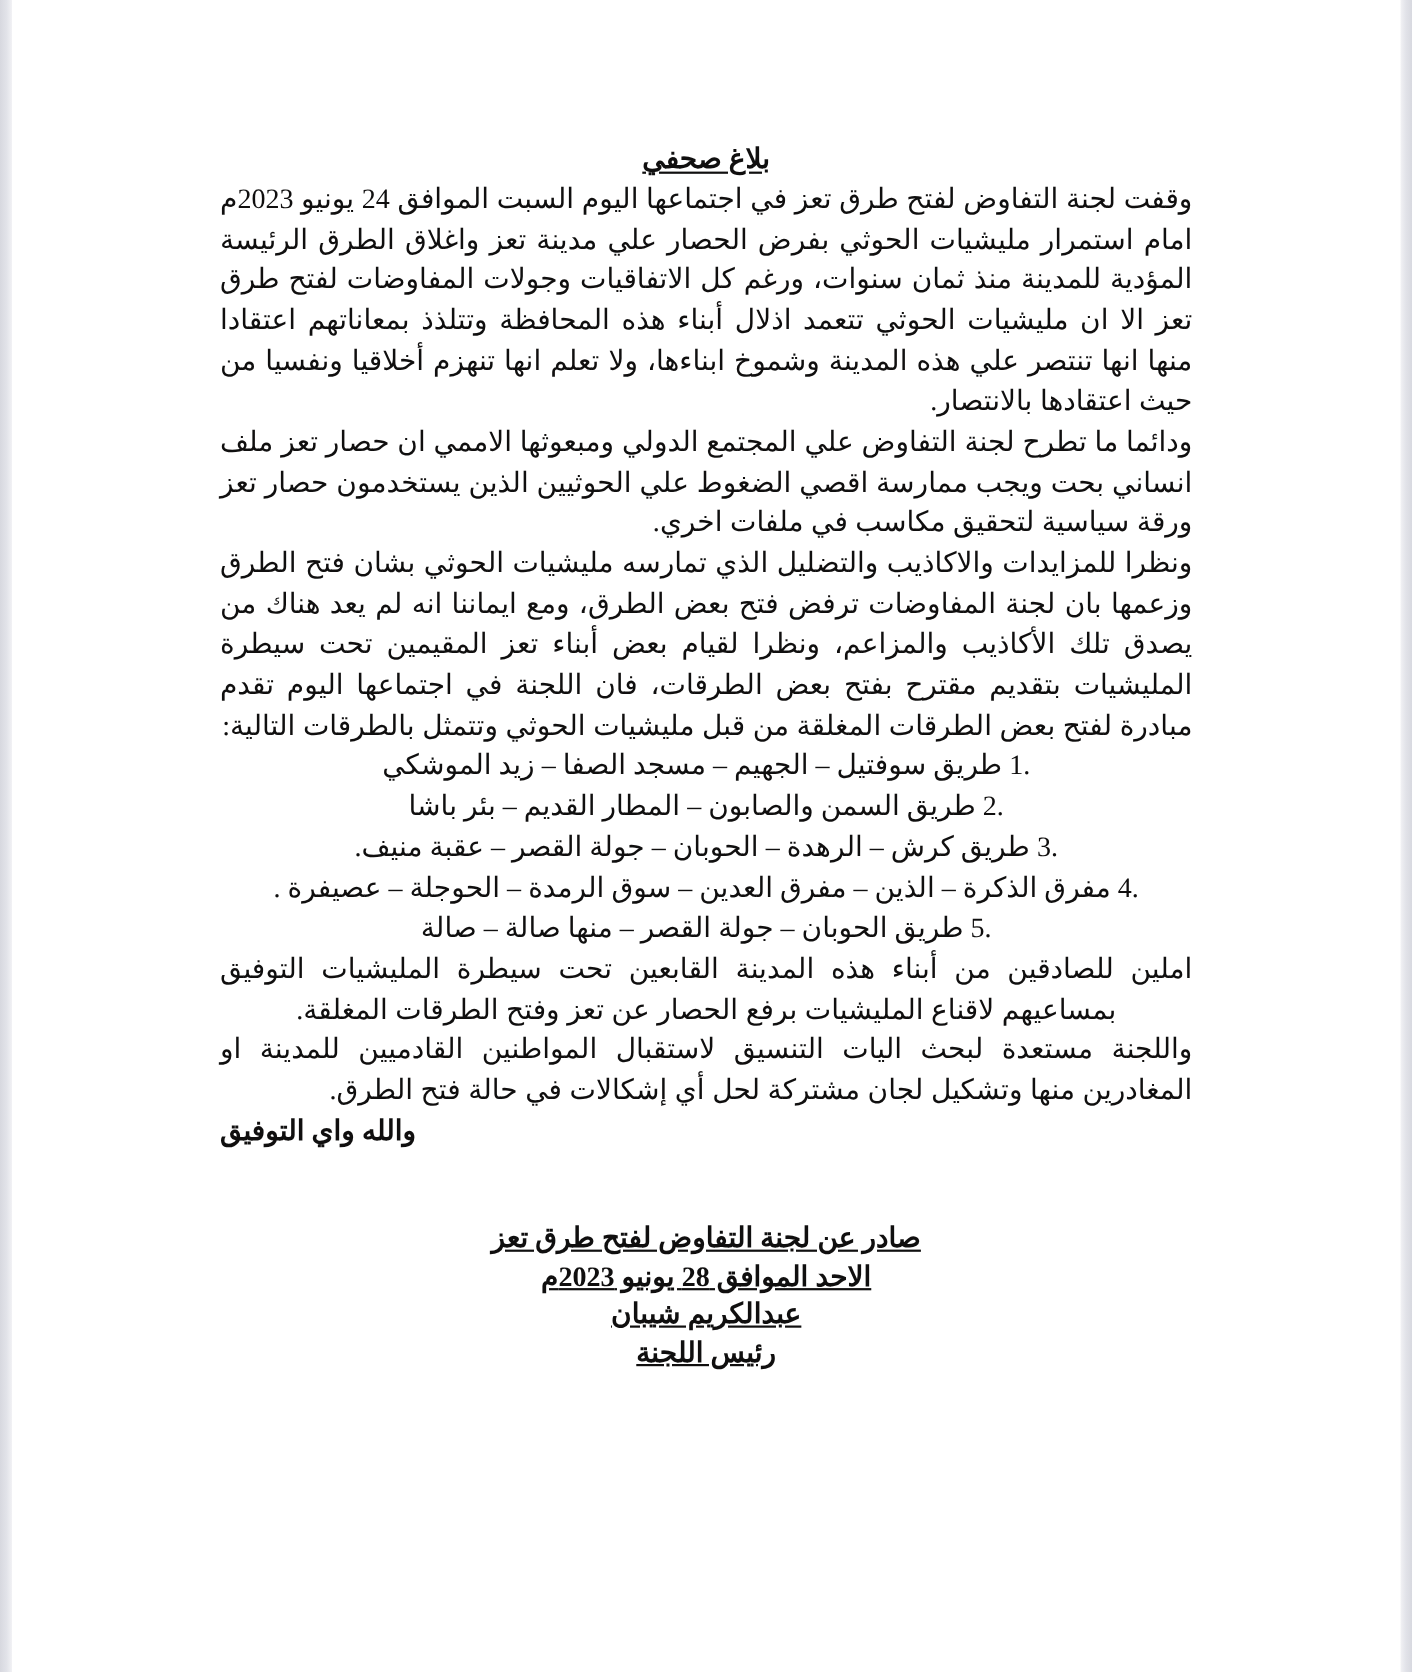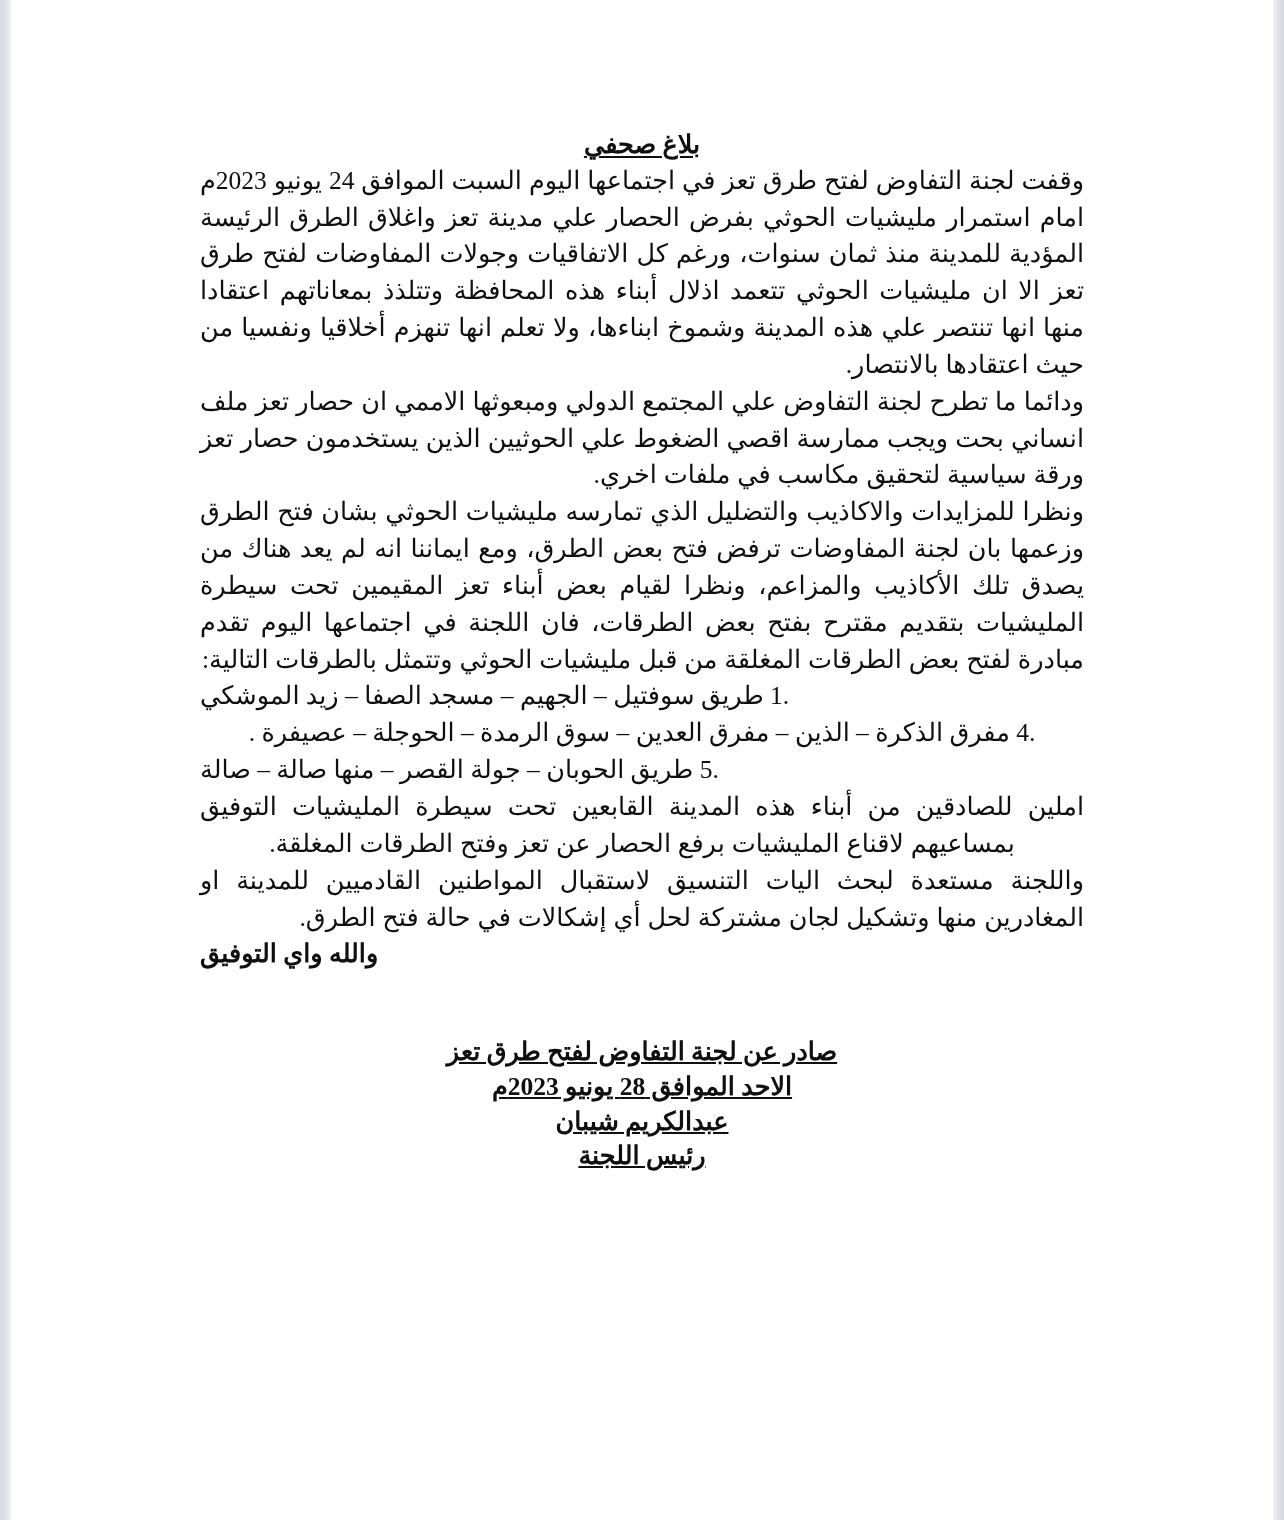--- a/index.html
+++ b/index.html
@@ -79,21 +79,21 @@
 
   ol.roads {
     list-style: none;
     margin: 0;
     padding: 0;
   }
 
   ol.roads li {
     margin: 0;
     padding: 0;
-    text-align: left;
+    text-align: center;
     direction: rtl;
   }
 
   ol.roads li.wide {
     text-align: justify;
     text-align-last: center;
   }
 
   .li-num {
     unicode-bidi: isolate;
@@ -136,20 +136,28 @@
 
       <p class="para">ودائما ما تطرح لجنة التفاوض علي المجتمع الدولي ومبعوثها الاممي ان حصار تعز ملف انساني بحت ويجب ممارسة اقصي الضغوط علي الحوثيين الذين يستخدمون حصار تعز ورقة سياسية لتحقيق مكاسب في ملفات اخري.</p>
 
       <p class="para">ونظرا للمزايدات والاكاذيب والتضليل الذي تمارسه   مليشيات الحوثي بشان فتح الطرق وزعمها بان لجنة المفاوضات ترفض فتح بعض الطرق، ومع ايماننا انه لم يعد هناك من يصدق تلك الأكاذيب والمزاعم، ونظرا  لقيام بعض  أبناء تعز المقيمين تحت سيطرة المليشيات بتقديم مقترح بفتح بعض الطرقات، فان اللجنة في اجتماعها اليوم تقدم مبادرة لفتح بعض الطرقات المغلقة من قبل مليشيات الحوثي وتتمثل بالطرقات التالية:</p>
 
       <ol class="roads">
         <li>
           <span class="li-num">1.</span>
           <span>طريق سوفتيل – الجهيم – مسجد الصفا – زيد الموشكي</span>
         </li>
+        <li>
+          <span class="li-num">2.</span>
+          <span>طريق السمن والصابون – المطار القديم – بئر باشا</span>
+        </li>
+        <li>
+          <span class="li-num">3.</span>
+          <span>طريق كرش – الرهدة  – الحوبان –  جولة القصر – عقبة منيف.</span>
+        </li>
         <li class="wide">
           <span class="li-num">4.</span>
           <span>مفرق الذكرة – الذين – مفرق العدين – سوق الرمدة – الحوجلة – عصيفرة .</span>
         </li>
         <li>
           <span class="li-num">5.</span>
           <span>طريق الحوبان – جولة القصر  – منها صالة – صالة</span>
         </li>
       </ol>
 

